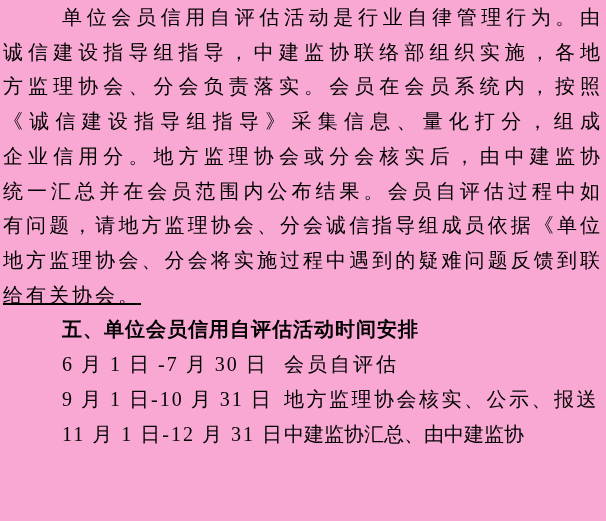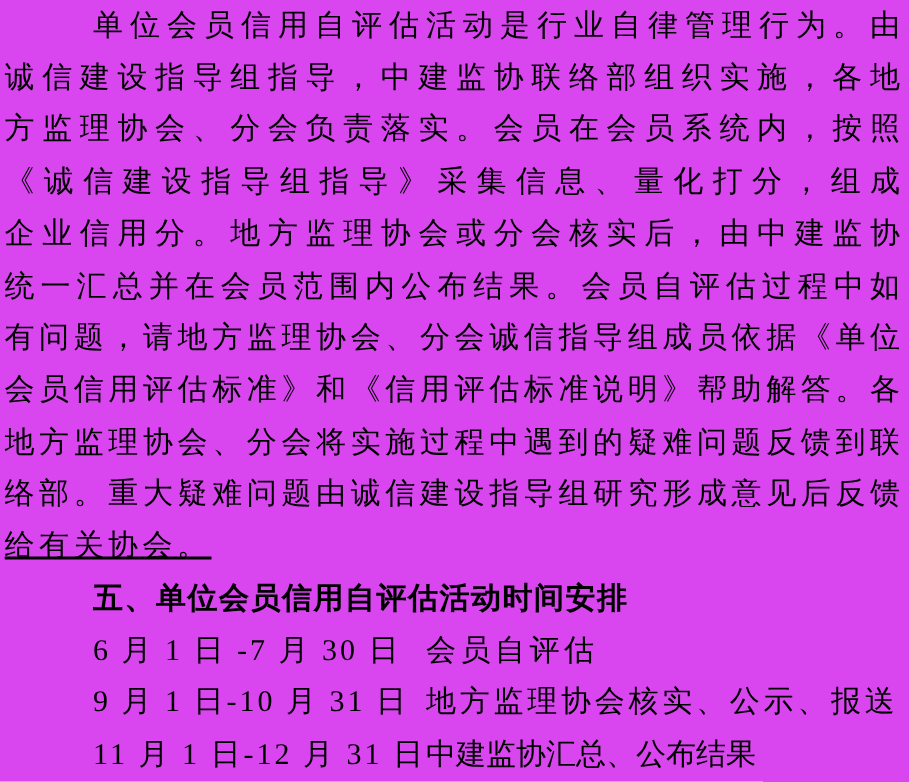--- a/index.html
+++ b/index.html
@@ -11,21 +11,21 @@
     overflow: hidden;
   }
   .page {
     box-sizing: border-box;
     width: 606px;
     height: 521px;
     padding: 0 6px 0 3px;
     font-family: "Liberation Serif", "DejaVu Serif", serif;
     font-size: 20px;
     color: #000000;
-    background: #d946ef;
+    background: #f9a8d4;
   }
   .row {
     height: 34.73px;
     line-height: 34.73px;
     overflow: hidden;
   }
   
   .jline {
     text-align: justify;
     text-align-last: justify;
@@ -62,33 +62,31 @@
 <div class="page">
 
   <div>
     <div class="row jline first-line">单位会员信用自评估活动是行业自律管理行为。由</div>
     <div class="row jline">诚信建设指导组指导，中建监协联络部组织实施，各地</div>
     <div class="row jline">方监理协会、分会负责落实。会员在会员系统内，按照</div>
     <div class="row jline">《诚信建设指导组指导》采集信息、量化打分，组成</div>
     <div class="row jline">企业信用分。地方监理协会或分会核实后，由中建监协</div>
     <div class="row jline">统一汇总并在会员范围内公布结果。会员自评估过程中如</div>
     <div class="row jline">有问题，请地方监理协会、分会诚信指导组成员依据《单位</div>
-    <div class="row jline">会员信用评估标准》和《信用评估标准说明》帮助解答。各</div>
     <div class="row jline">地方监理协会、分会将实施过程中遇到的疑难问题反馈到联</div>
-    <div class="row jline">络部。重大疑难问题由诚信建设指导组研究形成意见后反馈</div>
     <div class="row last-line">给有关协会。</div>
   </div>
 
   <div class="row heading">五、单位会员信用自评估活动时间安排</div>
 
   <div>
     <div class="row sched">
       <span class="stime">6 月 1 日 -7 月 30 日</span><span class="sact-0">会员自评估</span>
     </div>
     <div class="row sched">
       <span class="stime">9 月 1 日-10 月 31 日</span><span class="sact-1">地方监理协会核实、公示、报送</span>
     </div>
     <div class="row sched">
-      <span class="stime">11 月 1 日-12 月 31 日</span><span class="sact-2">中建监协汇总、公布结果</span>
+      <span class="stime">11 月 1 日-12 月 31 日</span><span class="sact-2">中建监协汇总、由中建监协</span>
     </div>
   </div>
 
 </div>
 
 </body></html>

